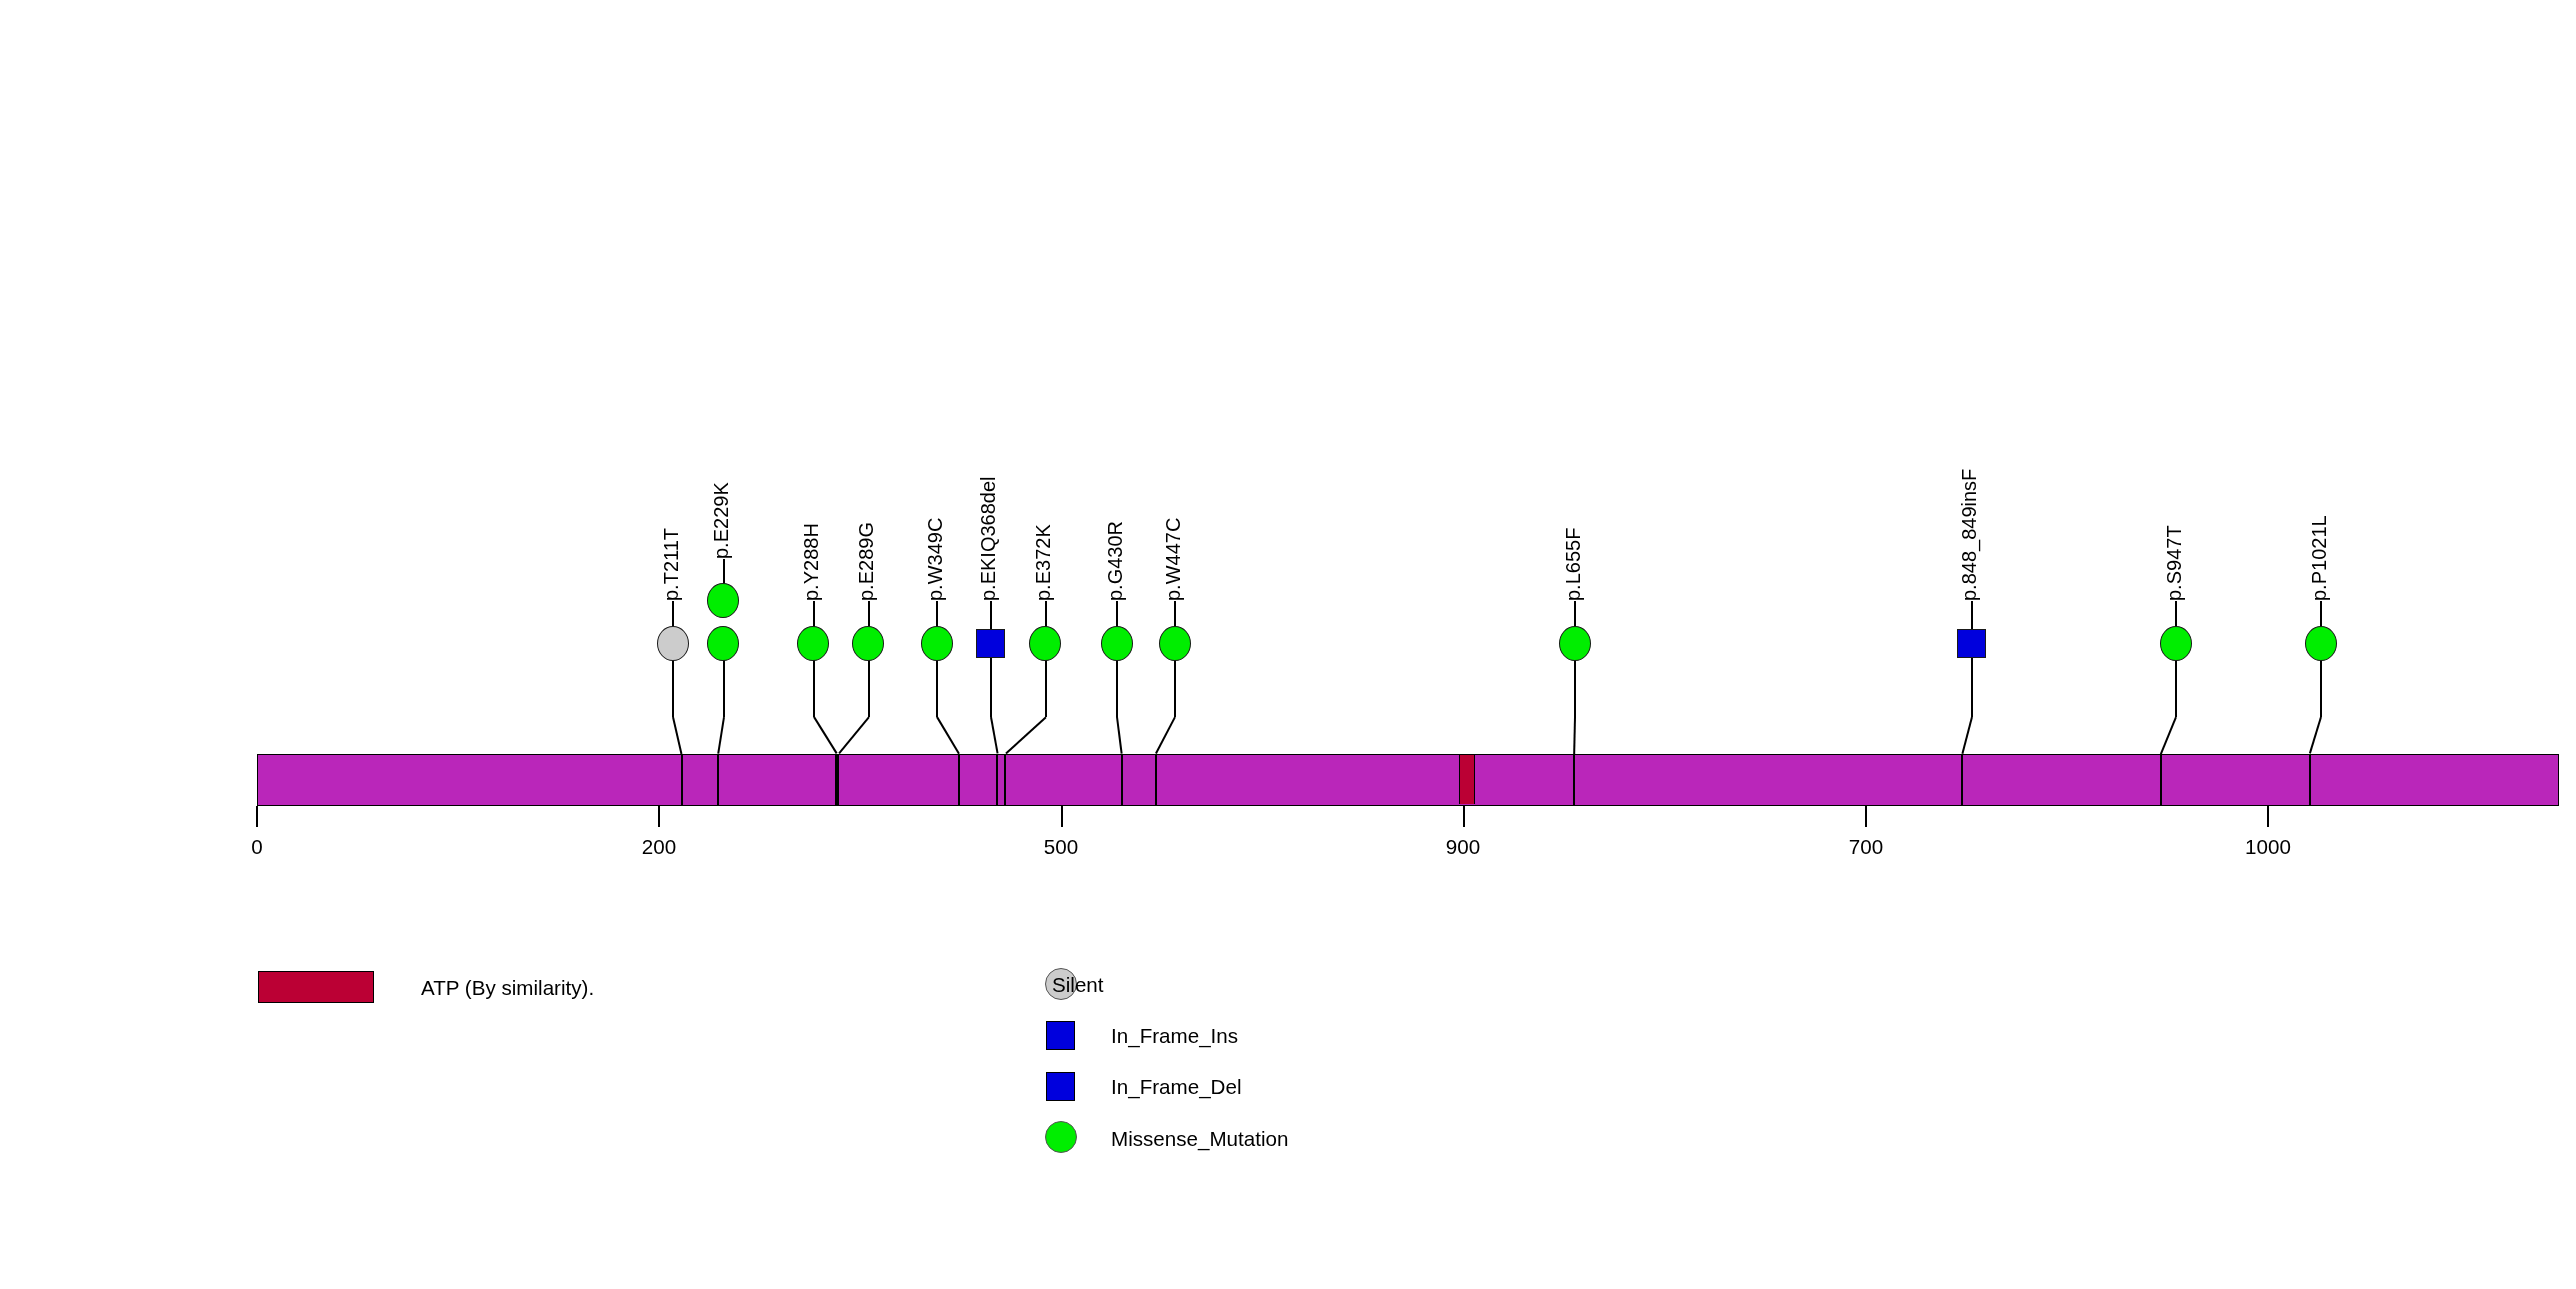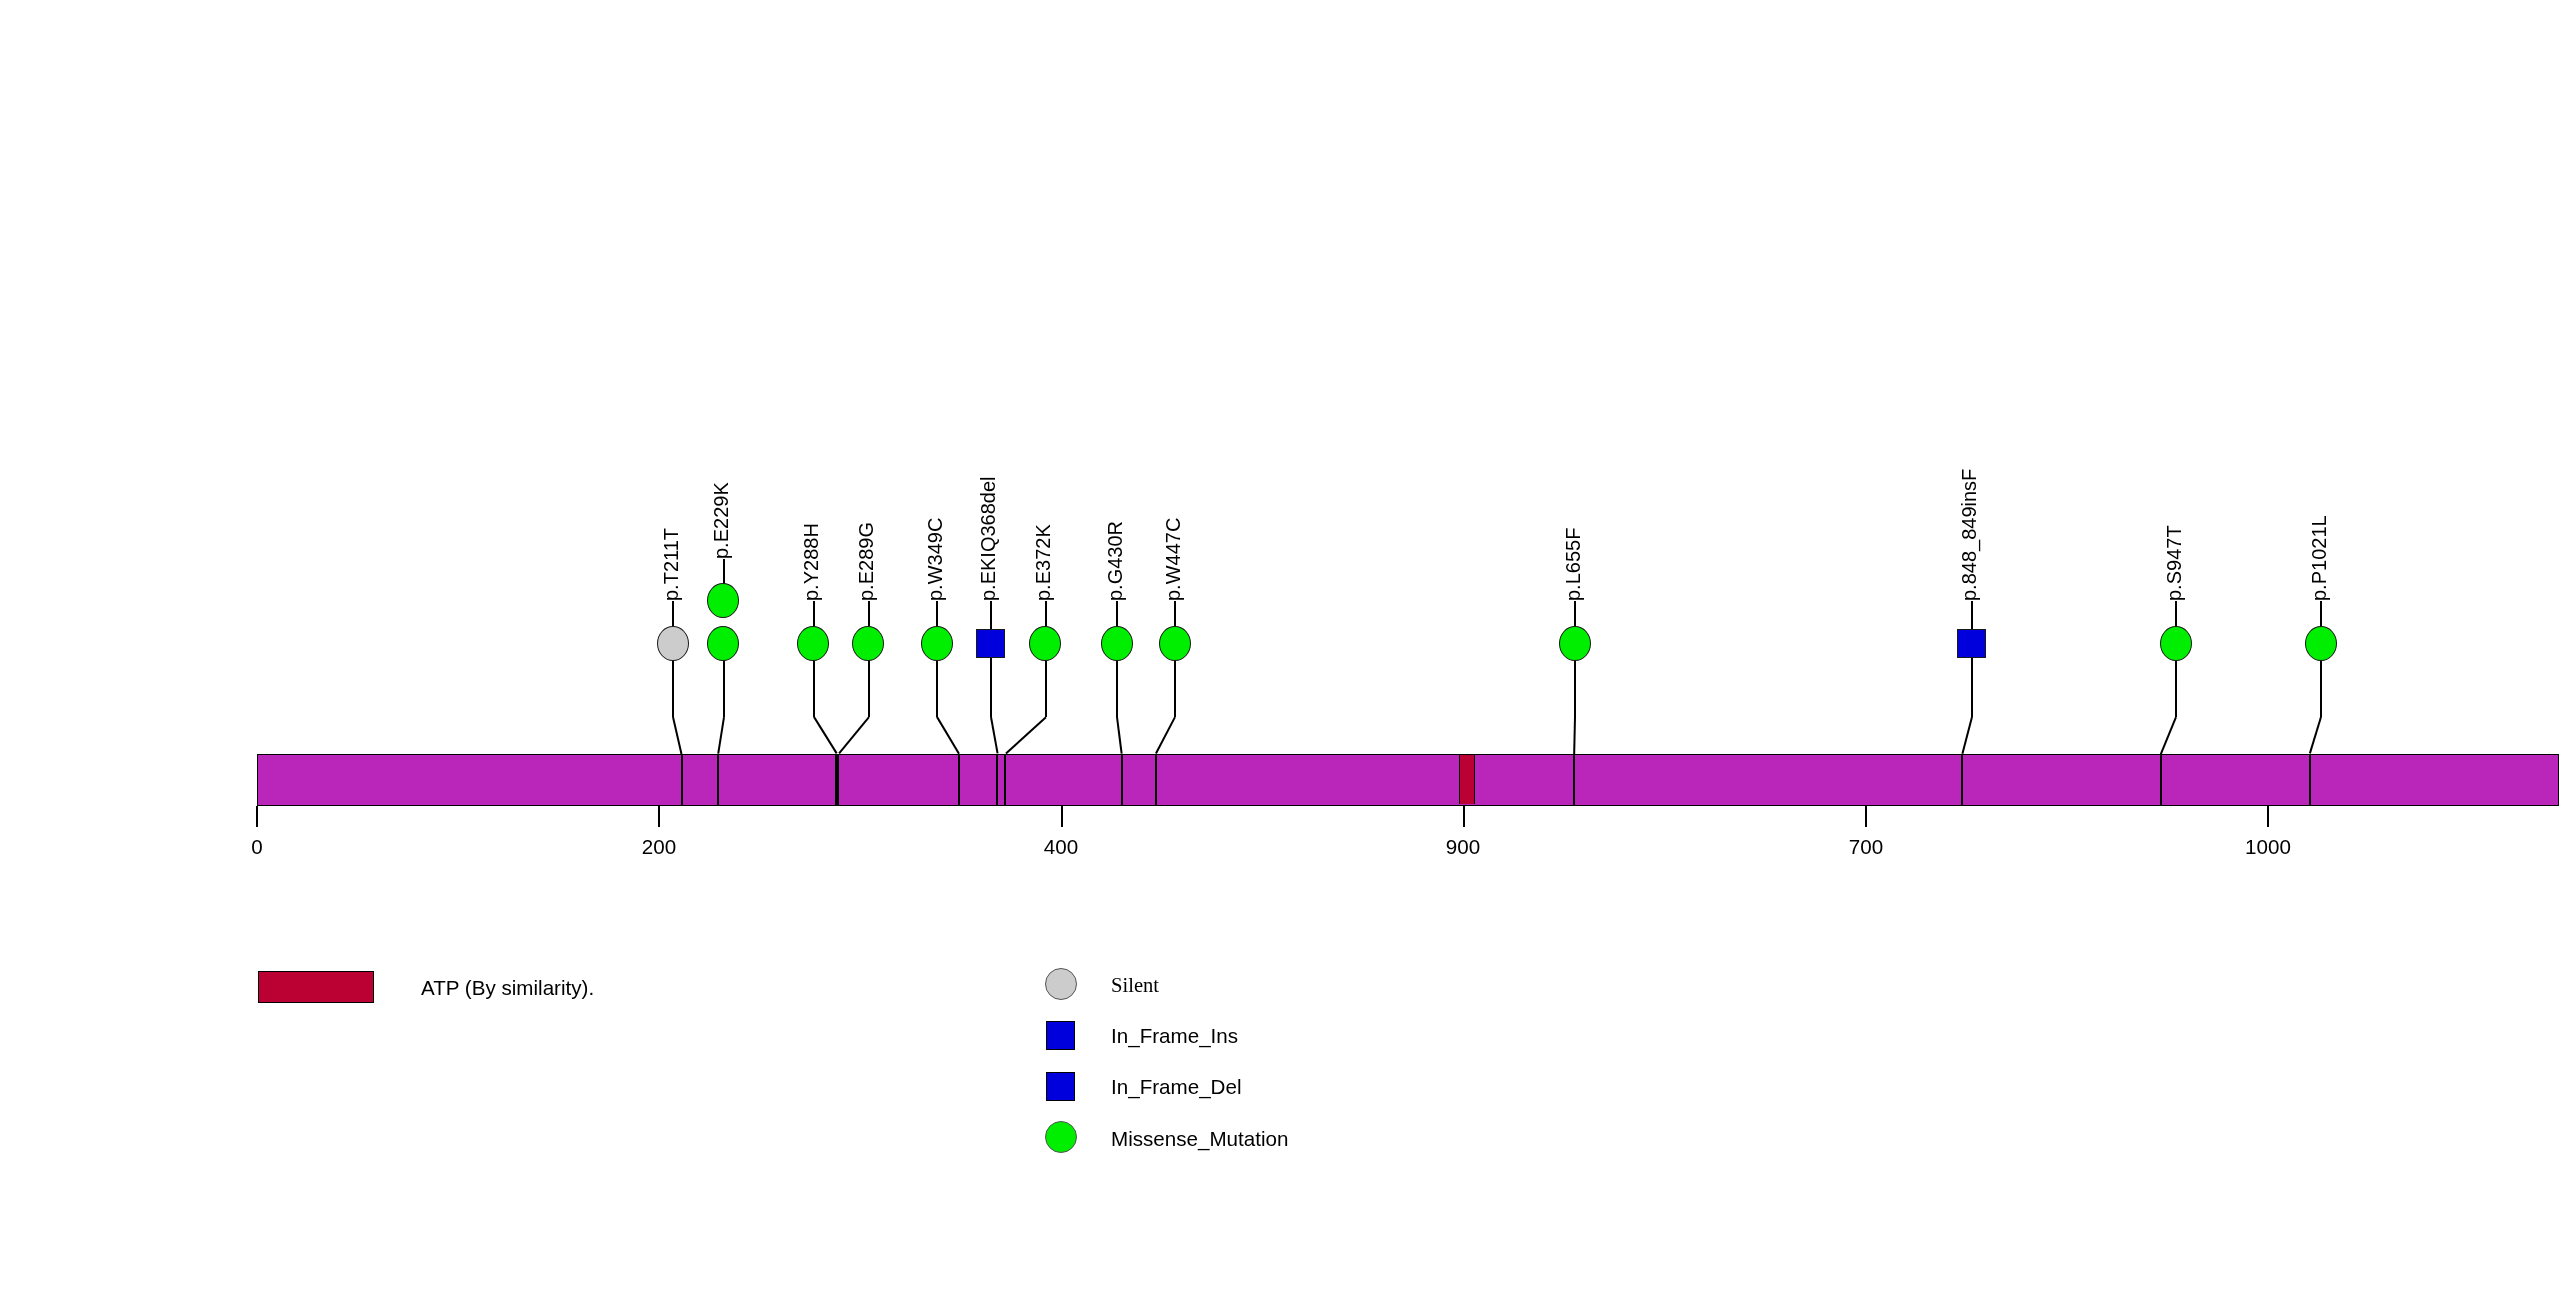--- a/index.html
+++ b/index.html
@@ -140,37 +140,37 @@
   <div id="protein-bar" style="left: 257px; top: 754px; width: 2302px; height: 52px; background: rgb(186, 38, 186); border-color: rgb(0, 0, 0);">
       <div class="domain-region" title="ATP (By similarity)." style="left: 1201px; top: 0px; width: 16px; height: 49px; background: rgb(187, 0, 52); z-index: 5;"></div>
     </div>
 
   <div id="axis-layer">
       <div class="axis-tick" style="left: 256px; top: 806px; height: 21.4px;"></div>
       <div class="axis-tick-label" style="left: 257px; top: 835px;">0</div>
       <div class="axis-tick" style="left: 658px; top: 806px; height: 21.4px;"></div>
       <div class="axis-tick-label" style="left: 659px; top: 835px;">200</div>
       <div class="axis-tick" style="left: 1061px; top: 806px; height: 21.4px;"></div>
-      <div class="axis-tick-label" style="left: 1061px; top: 835px;">400</div>
+      <div class="axis-tick-label" style="left: 1061px; top: 835px;">500</div>
       <div class="axis-tick" style="left: 1463px; top: 806px; height: 21.4px;"></div>
       <div class="axis-tick-label" style="left: 1463px; top: 835px;">900</div>
       <div class="axis-tick" style="left: 1865px; top: 806px; height: 21.4px;"></div>
       <div class="axis-tick-label" style="left: 1866px; top: 835px;">700</div>
       <div class="axis-tick" style="left: 2267px; top: 806px; height: 21.4px;"></div>
       <div class="axis-tick-label" style="left: 2268px; top: 835px;">1000</div>
     </div>
 
   <div id="domain-legend">
       <div class="legend-swatch-rect" style="left: 258px; top: 971px; width: 116px; height: 32px; background: rgb(187, 0, 52);"></div>
       <div class="legend-text" style="left: 421px; top: 978px;">ATP (By similarity).</div>
     </div>
 
   <div id="mutation-legend">
       <div class="legend-swatch-circle" style="left: 1045px; top: 968px; width: 32px; height: 32px; background: rgb(204, 204, 204);"></div>
-      <div class="legend-text" style="left: 1111px; top: 975px; font-family: Liberation Serif, serif;">Silent</div>
+      <div class="legend-text" style="left: 1052px; top: 975px;">Silent</div>
       <div class="legend-swatch-square" style="left: 1046px; top: 1021px; width: 29px; height: 29px; background: rgb(0, 0, 221);"></div>
       <div class="legend-text" style="left: 1111px; top: 1026px;">In_Frame_Ins</div>
       <div class="legend-swatch-square" style="left: 1046px; top: 1072px; width: 29px; height: 29px; background: rgb(0, 0, 221);"></div>
       <div class="legend-text" style="left: 1111px; top: 1077px; text-align: right;">In_Frame_Del</div>
       <div class="legend-swatch-circle" style="left: 1045px; top: 1121px; width: 32px; height: 32px; background: rgb(0, 238, 0);"></div>
       <div class="legend-text" style="left: 1111px; top: 1129px;">Missense_Mutation</div>
     </div>
 
 </div>
 

